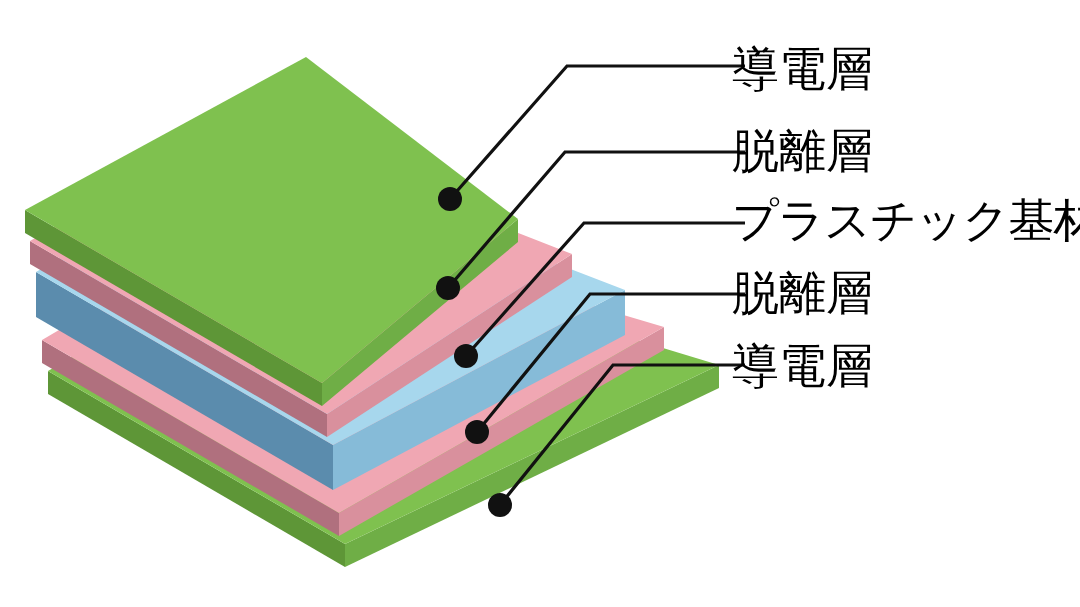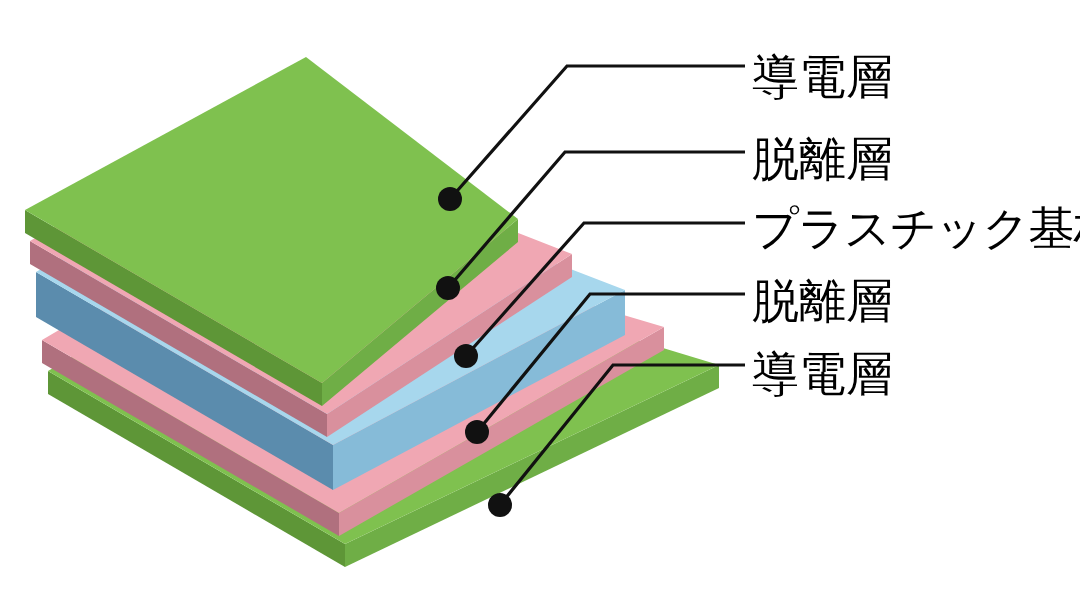--- a/index.html
+++ b/index.html
@@ -18,28 +18,27 @@
   #diagram-svg {
     position: absolute;
     left: 0;
     top: 0;
     width: 1080px;
     height: 607px;
     display: block;
   }
   .layer-label {
     position: absolute;
-    left: 752px;
+    left: 732px;
     font-size: 47px;
     line-height: 1;
     color: #000000;
     white-space: nowrap;
     font-family: "DejaVu Sans", "Liberation Sans", sans-serif;
     letter-spacing: 0px;
-    margin-top: 8px;
   }
   .layer-label.compact {
     letter-spacing: -1px;
     font-size: 46px;
   }
 </style>
 </head>
 <body>
 
 <div id="page" style="background: rgb(255, 255, 255);">

